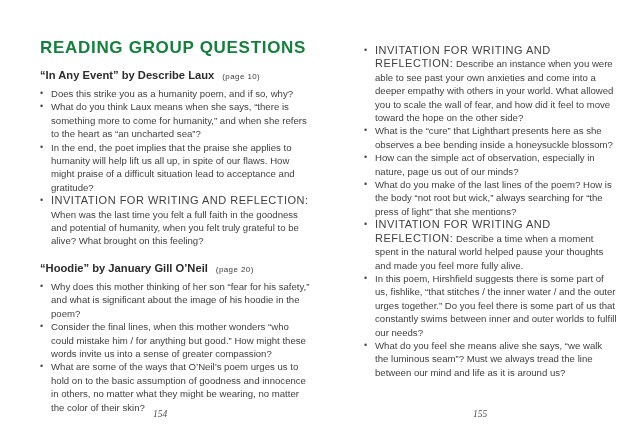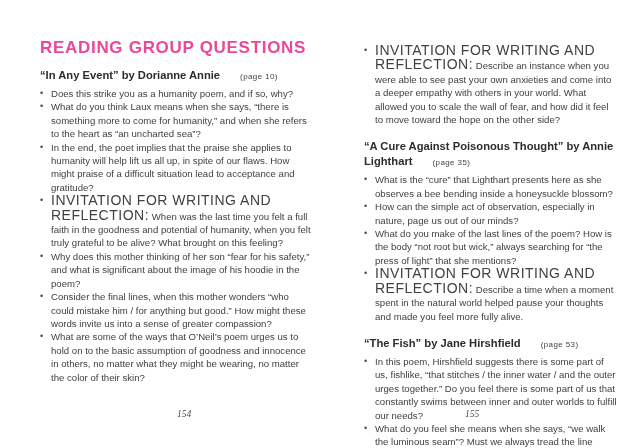--- a/index.html
+++ b/index.html
@@ -14,102 +14,103 @@
   .page-col { position: absolute; }
   #page-left-col  { left: 40px;  top: 36px; width: 272px; }
   #page-right-col { left: 364px; top: 44px; width: 253px; }
 
   h1.book-title {
     margin: 0 0 8px 0;
     font-size: 17px;
     line-height: 24px;
     font-weight: 700;
     letter-spacing: 0.7px;
-    color: #ec4899;
+    color: #15803d;
   }
   h1.book-title .tl { display: block; }
 
   .section { margin: 0; }
   h2.poem-heading {
     margin: 13px 0 3px 0;
     font-size: 11.2px;
     line-height: 15px;
     font-weight: 700;
     color: #2c2c2c;
   }
   .section:first-child h2.poem-heading { margin-top: 0; }
   h2.poem-heading .title-text { white-space: pre-line; }
   h2.poem-heading .pageref {
     font-weight: 400;
     font-size: 8px;
     letter-spacing: 0.4px;
     color: #3f3f3f;
-    margin-left: 20px;
+    margin-left: 8px;
   }
 
   .bullet { display: flex; align-items: flex-start; }
   .dot {
     flex: 0 0 11px;
     font-size: 9px;
     line-height: 13.4px;
     color: #4a4a4a;
   }
   .bullet-text {
     flex: 1;
     font-size: 9.6px;
     line-height: 13.4px;
     color: #414141;
   }
   .lead {
-    font-size: 14px;
+    font-size: 11px;
     letter-spacing: 0.5px;
     color: #414141;
   }
 
   .folio {
     position: absolute;
     top: 409px;
     width: 320px;
     text-align: center;
     font-family: "Liberation Serif", "DejaVu Serif", serif;
     font-style: italic;
     font-size: 9.5px;
     color: #4f4f4f;
   }
-  #folio-left { left: 0; padding-left: 24px; }
-  #folio-right { left: 312px; }
+  #folio-left { left: 0; }
+  #folio-right { left: 320px; }
 </style>
 </head>
 <body>
 
 <div class="page-col" id="page-left-col">
   <h1 class="book-title">
     <span class="tl">READING GROUP QUESTIONS</span>
   </h1>
   <div id="sections-left">
       <div class="section">
-        <h2 class="poem-heading"><span class="title-text">“In Any Event” by Dorianne Annie</span><span class="pageref">(page 10)</span></h2>
+        <h2 class="poem-heading"><span class="title-text">“In Any Event” by Describe Laux</span><span class="pageref">(page 10)</span></h2>
         <div class="bullet">
           <span class="dot">•</span>
           <span class="bullet-text"><span>Does this strike you as a humanity poem, and if so, why?</span></span>
         </div>
         <div class="bullet">
           <span class="dot">•</span>
           <span class="bullet-text"><span>What do you think Laux means when she says, “there is something more to come for humanity,” and when she refers to the heart as “an uncharted sea”?</span></span>
         </div>
         <div class="bullet">
           <span class="dot">•</span>
           <span class="bullet-text"><span>In the end, the poet implies that the praise she applies to humanity will help lift us all up, in spite of our flaws. How might praise of a difficult situation lead to acceptance and gratitude?</span></span>
         </div>
         <div class="bullet">
           <span class="dot">•</span>
           <span class="bullet-text"><span class="lead">INVITATION FOR WRITING AND REFLECTION:</span> <span>When was the last time you felt a full faith in the goodness and potential of humanity, when you felt truly grateful to be alive? What brought on this feeling?</span></span>
         </div>
       </div>
       <div class="section">
+        <h2 class="poem-heading"><span class="title-text">“Hoodie” by January Gill O’Neil</span><span class="pageref">(page 20)</span></h2>
         <div class="bullet">
           <span class="dot">•</span>
           <span class="bullet-text"><span>Why does this mother thinking of her son “fear for his safety,” and what is significant about the image of his hoodie in the poem?</span></span>
         </div>
         <div class="bullet">
           <span class="dot">•</span>
           <span class="bullet-text"><span>Consider the final lines, when this mother wonders “who could mistake him / for anything but good.” How might these words invite us into a sense of greater compassion?</span></span>
         </div>
         <div class="bullet">
           <span class="dot">•</span>
@@ -121,47 +122,44 @@
 
 <div class="page-col" id="page-right-col">
   <div id="sections-right">
       <div class="section">
         <div class="bullet">
           <span class="dot">•</span>
           <span class="bullet-text"><span class="lead">INVITATION FOR WRITING AND REFLECTION:</span> <span>Describe an instance when you were able to see past your own anxieties and come into a deeper empathy with others in your world. What allowed you to scale the wall of fear, and how did it feel to move toward the hope on the other side?</span></span>
         </div>
       </div>
       <div class="section">
-        <h2 class="poem-heading"><span class="title-text">“A Cure Against Poisonous Thought” by Annie
-Lighthart</span><span class="pageref">(page 35)</span></h2>
         <div class="bullet">
           <span class="dot">•</span>
           <span class="bullet-text"><span>What is the “cure” that Lighthart presents here as she observes a bee bending inside a honeysuckle blossom?</span></span>
         </div>
         <div class="bullet">
           <span class="dot">•</span>
           <span class="bullet-text"><span>How can the simple act of observation, especially in nature, page us out of our minds?</span></span>
         </div>
         <div class="bullet">
           <span class="dot">•</span>
           <span class="bullet-text"><span>What do you make of the last lines of the poem? How is the body “not root but wick,” always searching for “the press of light” that she mentions?</span></span>
         </div>
         <div class="bullet">
           <span class="dot">•</span>
           <span class="bullet-text"><span class="lead">INVITATION FOR WRITING AND REFLECTION:</span> <span>Describe a time when a moment spent in the natural world helped pause your thoughts and made you feel more fully alive.</span></span>
         </div>
       </div>
       <div class="section">
-        <h2 class="poem-heading"><span class="title-text">“The Fish” by Jane Hirshfield</span><span class="pageref">(page 53)</span></h2>
         <div class="bullet">
           <span class="dot">•</span>
           <span class="bullet-text"><span>In this poem, Hirshfield suggests there is some part of us, fishlike, “that stitches / the inner water / and the outer urges together.” Do you feel there is some part of us that constantly swims between inner and outer worlds to fulfill our needs?</span></span>
         </div>
         <div class="bullet">
           <span class="dot">•</span>
-          <span class="bullet-text"><span>What do you feel she means when she says, “we walk the luminous seam”? Must we always tread the line between our mind and life as it is around us?</span></span>
+          <span class="bullet-text"><span>What do you feel she means alive she says, “we walk the luminous seam”? Must we always tread the line between our mind and life as it is around us?</span></span>
         </div>
       </div>
     </div>
 </div>
 
 <div class="folio" id="folio-left">154</div>
 <div class="folio" id="folio-right">155</div>
 
 </body></html>

